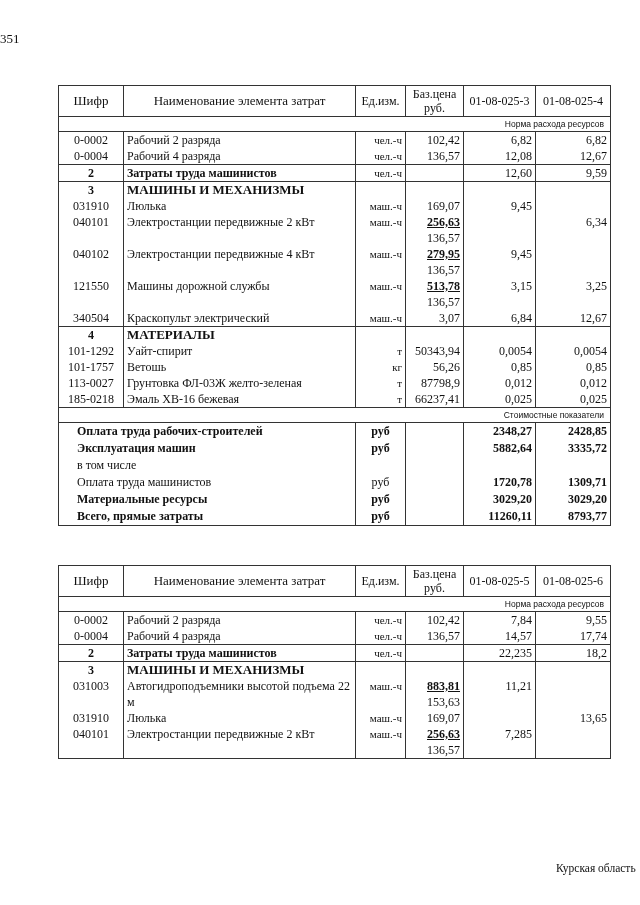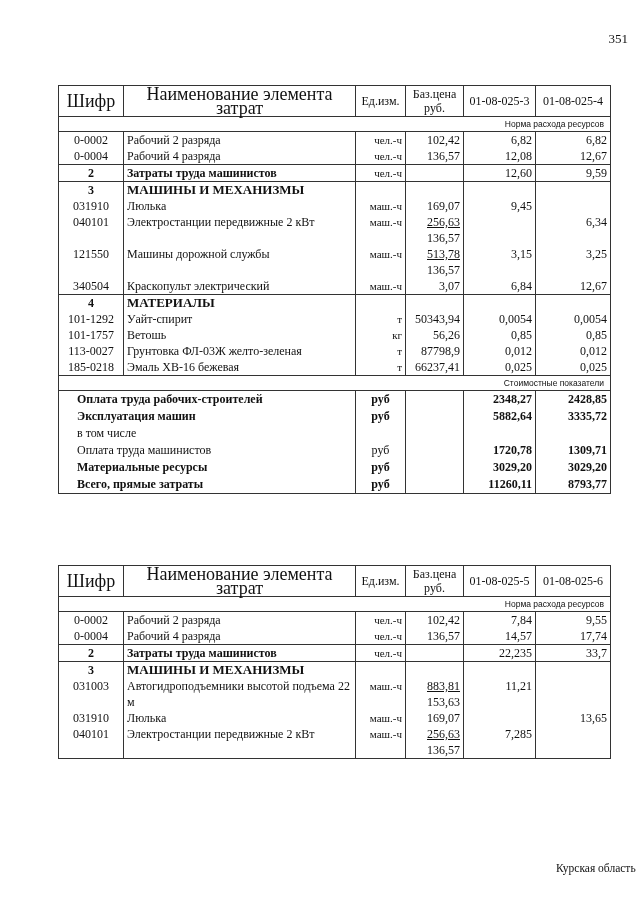--- a/index.html
+++ b/index.html
@@ -1,47 +1,47 @@
 <!DOCTYPE html>
 <html><head>
 <meta charset="utf-8">
 <style>
   html, body { margin: 0; padding: 0; background: #ffffff; }
   body { width: 640px; height: 905px; position: relative; overflow: hidden;
          font-family: "Liberation Serif", "DejaVu Serif", serif; color: #111; }
-  .page-number { position: absolute; top: 31px; left: 0; width: 628px; text-align: right;
+  .page-number { position: absolute; top: 31px; left: 0; width: 628px; text-align: left;
                  font-size: 13px; }
   .footer { position: absolute; top: 862px; left: 520px; font-size: 11.5px; margin-left: 36px; }
 
   table.est { position: absolute; left: 58px; width: 552px; border-collapse: collapse;
               table-layout: fixed; font-size: 12px; }
   table.est td { padding: 0 3px; vertical-align: top; line-height: 16px; }
   #t1 { top: 85px; }
   #t2 { top: 565px; }
 
   col.c-code { width: 65px; }
   col.c-name { width: 232px; }
   col.c-unit { width: 50px; }
   col.c-price { width: 58px; }
   col.c-v1 { width: 72px; }
   col.c-v2 { width: 75px; }
 
   tr.head td { border: 1px solid #333; text-align: center; vertical-align: middle; height: 30px; line-height: 14px; }
-  tr.head td.hc-code, tr.head td.hc-name { font-size: 18px; }
+  tr.head td.hc-code, tr.head td.hc-name { font-size: 13px; }
   tr.sub td { border: 1px solid #333; font-family: "Liberation Sans", "DejaVu Sans", sans-serif;
               font-size: 8.5px; text-align: right; height: 14px; line-height: 14px; padding-right: 6px; }
   tr.row td { border-left: 1px solid #333; border-right: 1px solid #333; }
   tr.row td.code { text-align: center; }
   tr.row td.unit { text-align: right; font-size: 11px; }
   tr.row td.num { text-align: right; }
   tr.row.bold td.code, tr.row.bold td.name { font-weight: bold; }
   tr.row.section td.name { font-size: 13px; }
   tr.row.top-line td { border-top: 1px solid #333; }
   tr.row.last td { border-bottom: 1px solid #333; }
-  .ul { text-decoration: underline; }
+  .ul { text-decoration: underline; font-weight: bold; }
   .price2 { display: block; }
 
   tr.sum td { border-left: 1px solid #333; border-right: 1px solid #333; line-height: 17px; }
   tr.sum td.sname { padding-left: 18px; }
   tr.sum td.sunit { text-align: center; font-weight: bold; margin-top: 41px; }
   tr.sum td.num { text-align: right; font-weight: bold; }
   tr.sum.b td.sname, tr.sum.b td.num { font-weight: bold; }
   tr.sum.plain td.sunit { font-weight: normal; }
   tr.sum td.sname { border-right: 1px solid #333; }
   tr.sum.first td { border-top: 1px solid #333; }
@@ -120,20 +120,31 @@
         <td class="name">Электростанции передвижные 2 кВт</td>
         <td class="unit">маш.-ч</td>
         <td class="num">
           <span class="ul price2">256,63</span>
           <span class="price2">136,57</span>
         </td>
         <td class="num"></td>
         <td class="num">6,34</td>
       </tr>
       <tr class="row">
+        <td class="code">040102</td>
+        <td class="name">Электростанции передвижные 4 кВт</td>
+        <td class="unit">маш.-ч</td>
+        <td class="num">
+          <span class="ul price2">279,95</span>
+          <span class="price2">136,57</span>
+        </td>
+        <td class="num">9,45</td>
+        <td class="num"></td>
+      </tr>
+      <tr class="row">
         <td class="code">121550</td>
         <td class="name">Машины дорожной службы</td>
         <td class="unit">маш.-ч</td>
         <td class="num">
           <span class="ul price2">513,78</span>
           <span class="price2">136,57</span>
         </td>
         <td class="num">3,15</td>
         <td class="num">3,25</td>
       </tr>
@@ -275,21 +286,21 @@
         <td class="num">136,57</td>
         <td class="num">14,57</td>
         <td class="num">17,74</td>
       </tr>
       <tr class="row bold top-line">
         <td class="code">2</td>
         <td class="name">Затраты труда машинистов</td>
         <td class="unit">чел.-ч</td>
         <td class="num"></td>
         <td class="num">22,235</td>
-        <td class="num">33,7</td>
+        <td class="num">18,2</td>
       </tr>
       <tr class="row bold section top-line">
         <td class="code">3</td>
         <td class="name">МАШИНЫ И МЕХАНИЗМЫ</td>
         <td class="unit"></td>
         <td class="num"></td>
         <td class="num"></td>
         <td class="num"></td>
       </tr>
       <tr class="row">

